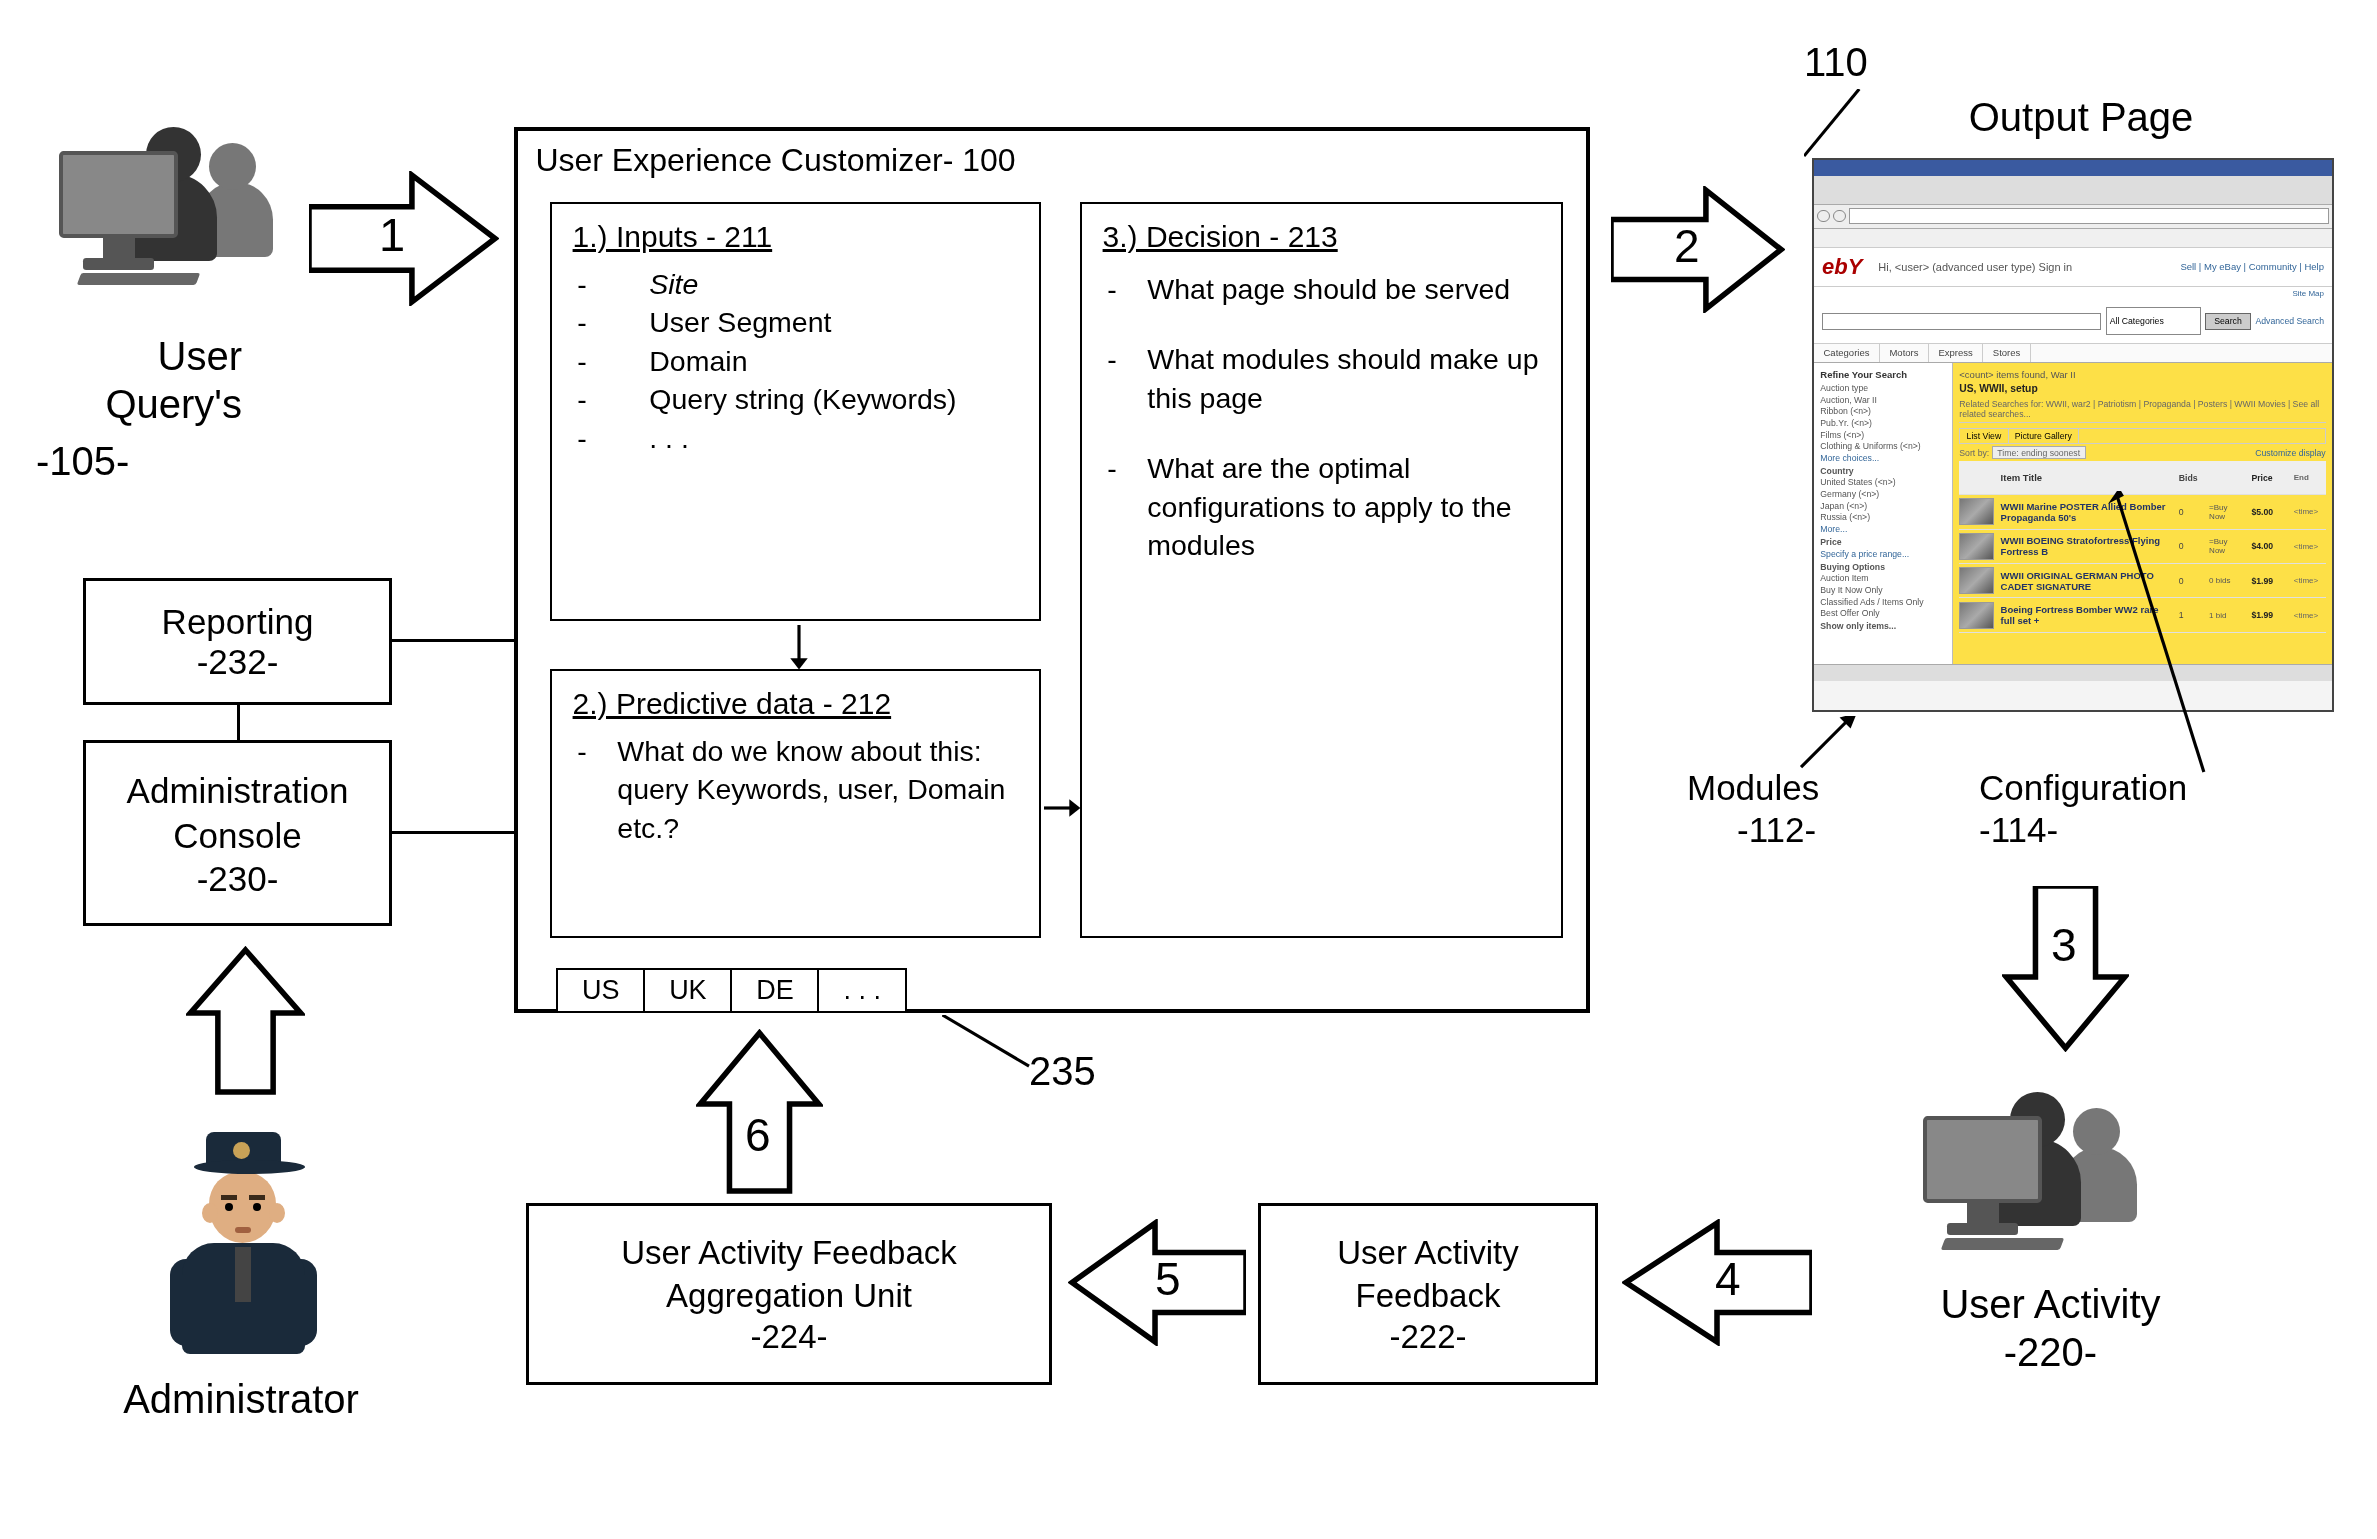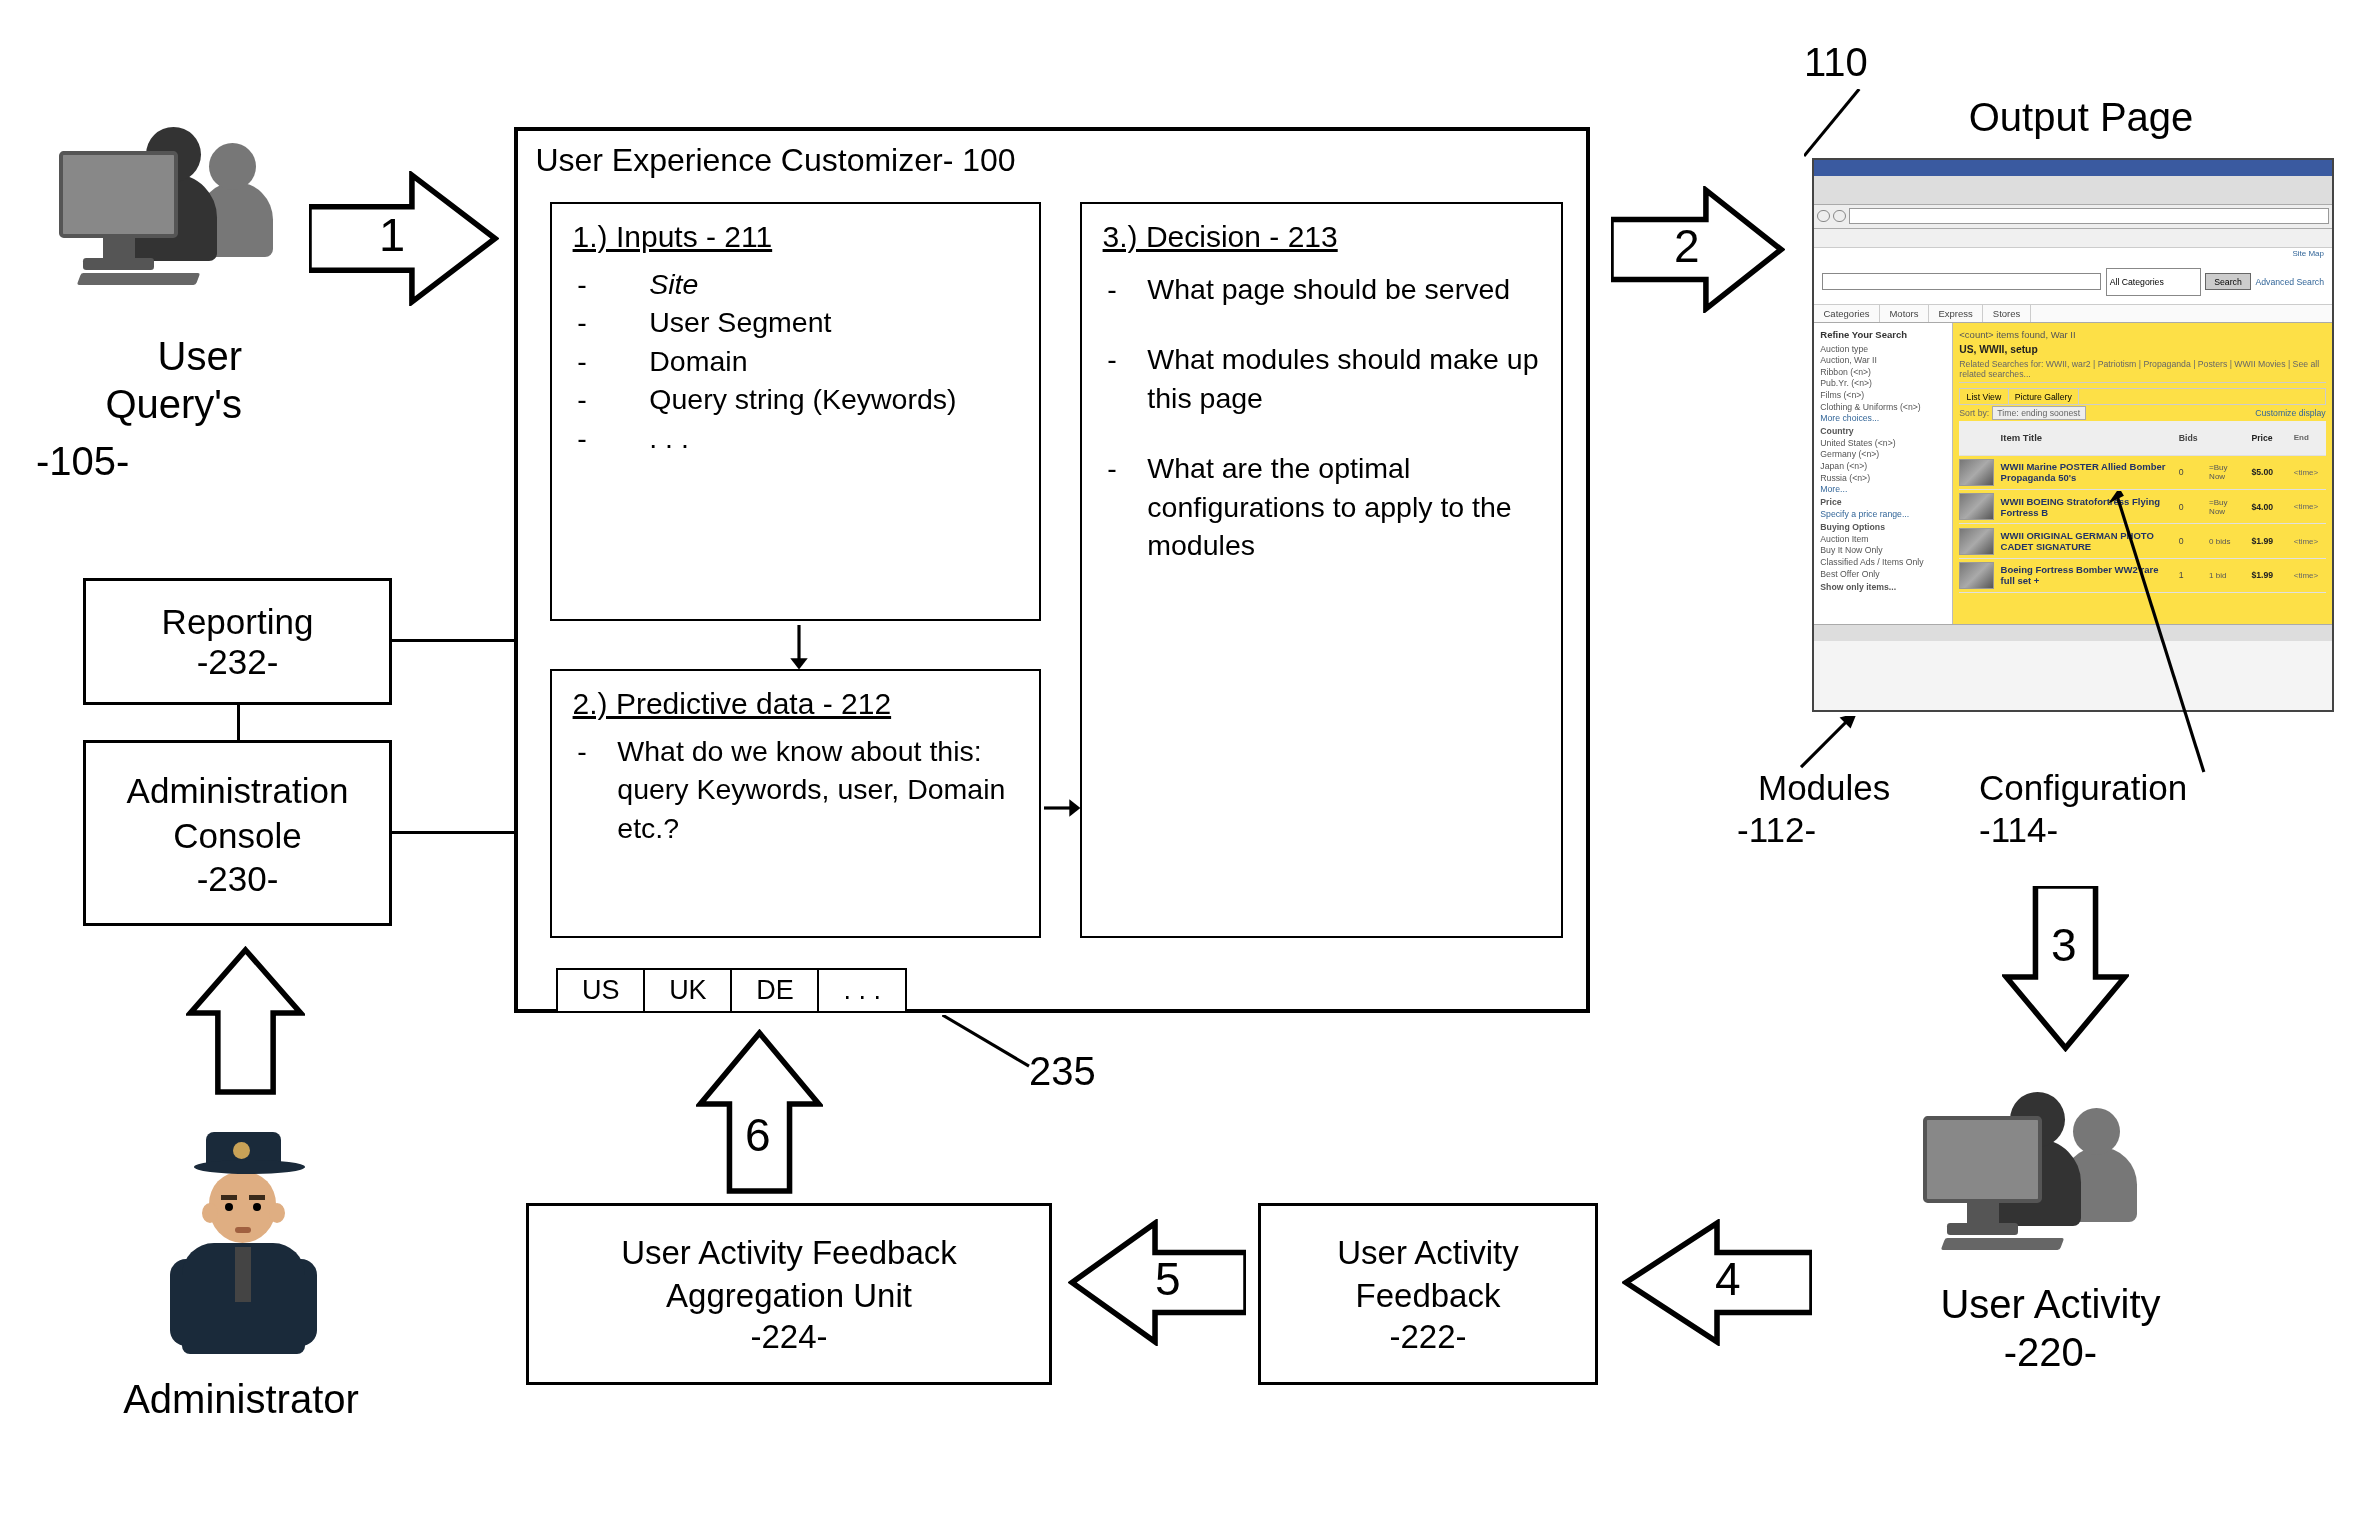--- a/index.html
+++ b/index.html
@@ -337,20 +337,25 @@
 
 <div class="abs output-mock" style="left:1812px; top:158px; width:522px; height:554px;">
   <div class="output-titlebar"></div>
   <div class="output-toolbar"></div>
   <div class="output-addrbar">
     <span style="width:12.7px;height:12.7px;border:0.8px solid #888;border-radius:50%;"></span>
     <span style="width:12.7px;height:12.7px;border:0.8px solid #888;border-radius:50%;"></span>
     <div class="addr"></div>
   </div>
   <div class="output-linksbar"></div>
+  <div class="output-header">
+    <span class="output-logo">ebY</span>
+    <span class="output-welcome">Hi, &lt;user&gt; (advanced user type) Sign in</span>
+    <span class="output-nav-right">Sell | My eBay | Community | Help</span>
+  </div>
   <div style="text-align:right; font-size:8px; padding:1.6px 8px; color:#369; background:#fff;">Site Map</div>
   <div class="output-searchbar">
     <input style="">
     <span class="cat">All Categories</span>
     <span class="btn">Search</span>
     <span style="font-size:8.7px;color:#369;">Advanced Search</span>
   </div>
   <div class="output-tabs">
     <span>Categories</span>
     <span>Motors</span>
@@ -441,21 +446,21 @@
   </div>
   <div class="output-statusbar"></div>
 </div>
 
 <div class="abs" style="left:1797px; top:716px;">
   <svg width="71" height="59" viewBox="0 0 90 75">
       <line x1="70" y1="0" x2="5" y2="65" stroke="#000" stroke-width="4"></line>
       <polygon points="72,12 58,-2 80,-8" fill="#000" transform="translate(-4,4)"></polygon>
     </svg>
 </div>
-<div class="abs plain-label" style="left:1758px; top:768px; font-size:35px; text-align:left;">Modules</div>
+<div class="abs plain-label" style="left:1687px; top:768px; font-size:35px; text-align:left;">Modules</div>
 <div class="abs plain-label" style="left:1737px; top:810px; font-size:35px;">-112-</div>
 
 <div class="abs" style="left:2081px; top:491px;">
   <svg width="127" height="285" viewBox="0 0 160 360">
       <line x1="155" y1="355" x2="45" y2="5" stroke="#000" stroke-width="4"></line>
       <polygon points="36,12 56,2 50,-8" fill="#000" transform="translate(-2,4)"></polygon>
     </svg>
 </div>
 <div class="abs plain-label" style="left:1979px; top:768px; font-size:35px; text-align:left;">Configuration</div>
 <div class="abs plain-label" style="left:1979px; top:810px; font-size:35px;">-114-</div>

